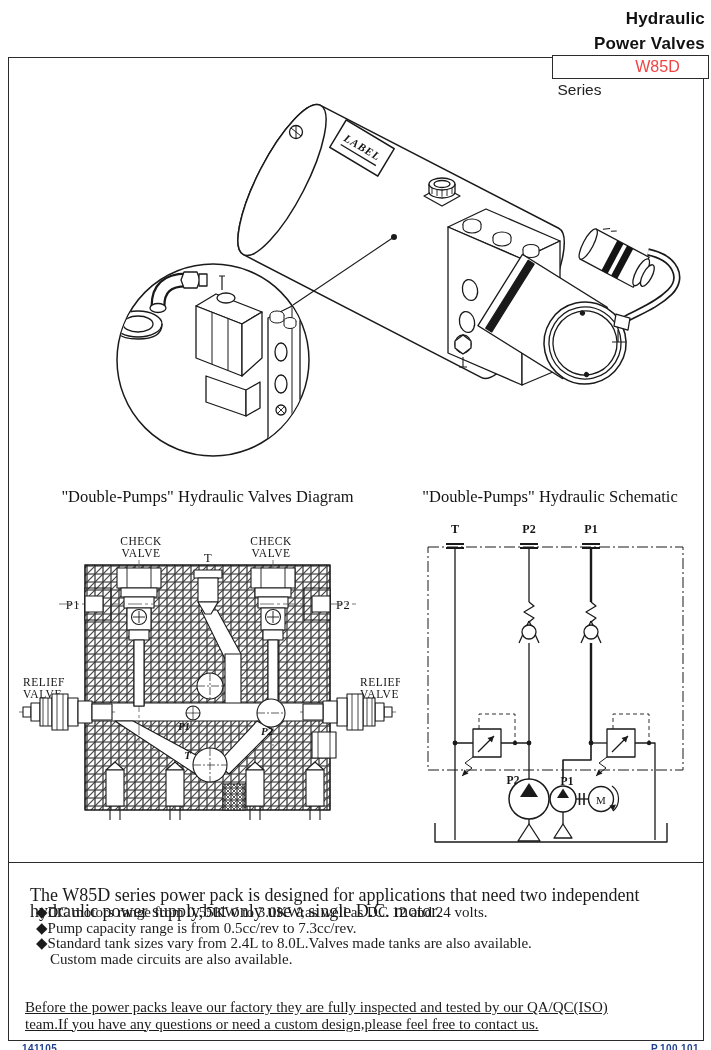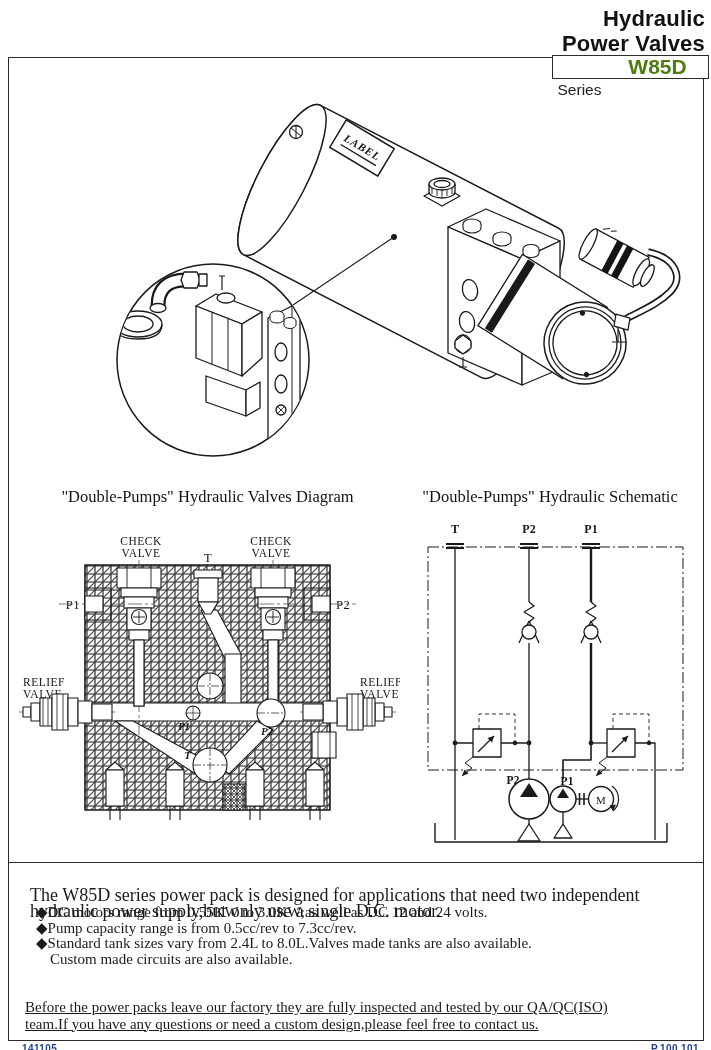--- a/index.html
+++ b/index.html
@@ -1,29 +1,29 @@
 <!DOCTYPE html>
 <html><head>
 <meta charset="utf-8">
 <style>
   html,body{margin:0;padding:0;background:#e8e8e8;}
   .page{position:relative;width:711px;height:1050px;background:#fff;overflow:hidden;
         font-family:"Liberation Serif","DejaVu Serif",serif;color:#1b1b1b;}
   .hdr{position:absolute;top:6px;right:6px;text-align:right;
        font-family:"Liberation Sans","DejaVu Sans",sans-serif;font-weight:bold;
-       font-size:22px;line-height:25px;letter-spacing:.2px;color:#111;}
+       font-size:17px;line-height:25px;letter-spacing:.2px;color:#111;}
   .frame{position:absolute;left:8px;top:57px;width:696px;height:984px;
          border:1.5px solid #2b2b2b;box-sizing:border-box;}
   .series{position:absolute;left:552px;top:55px;width:157px;height:24px;
           border:1.6px solid #2b2b2b;background:#fff;display:flex;box-sizing:border-box;
           font-family:"Liberation Sans","DejaVu Sans",sans-serif;}
   .series .cell1{width:54px;display:flex;align-items:center;justify-content:center;
           font-size:15.5px;border-right:1.6px solid #2b2b2b;box-sizing:border-box;color:#222;margin-top:34px;}
   .series .cell2{flex:1;display:flex;align-items:center;justify-content:center;
-          font-size:21px;font-weight:bold;color:#4d7c0f;}
+          font-size:16px;font-weight:normal;color:#ef4444;}
   .ill{position:absolute;left:0;top:85px;}
   .dtitle{position:absolute;top:487px;font-size:16.5px;color:#141414;text-align:center;}
   .dtitle.left{left:15px;width:385px;}
   .dtitle.right{left:400px;width:300px;}
   .vsvg{position:absolute;left:15px;top:518px;}
   .ssvg{position:absolute;left:415px;top:518px;}
   .rule{position:absolute;left:8px;top:862px;width:695px;height:0;border-top:1.4px solid #2b2b2b;}
   .intro{position:absolute;left:30px;top:869px;width:648px;font-size:18px;line-height:16px;}
   .feats{position:absolute;left:36px;top:905px;width:650px;font-size:15px;line-height:15.6px;}
   .feat.cont{padding-left:14px;}

